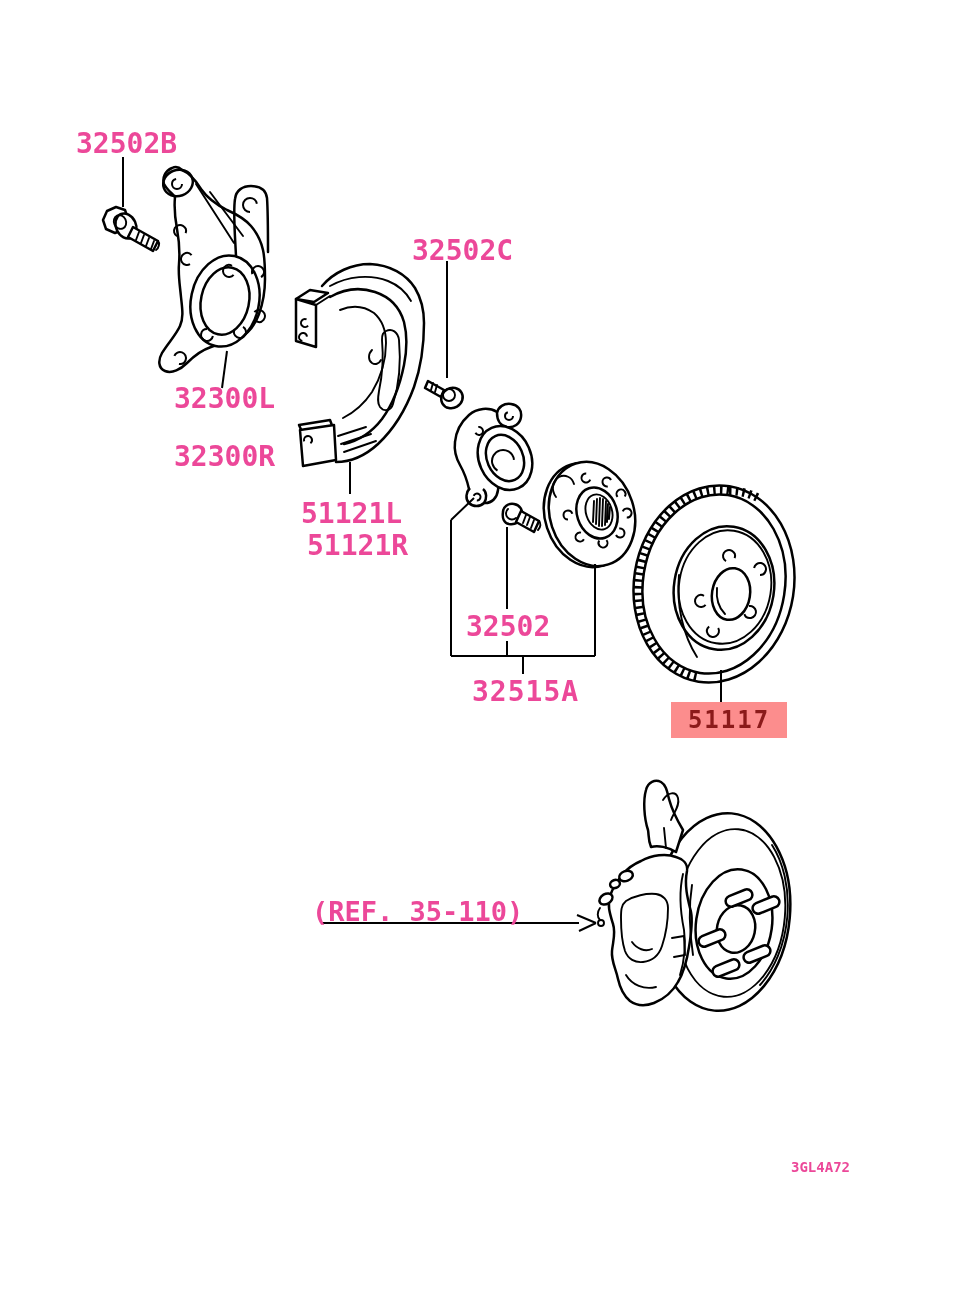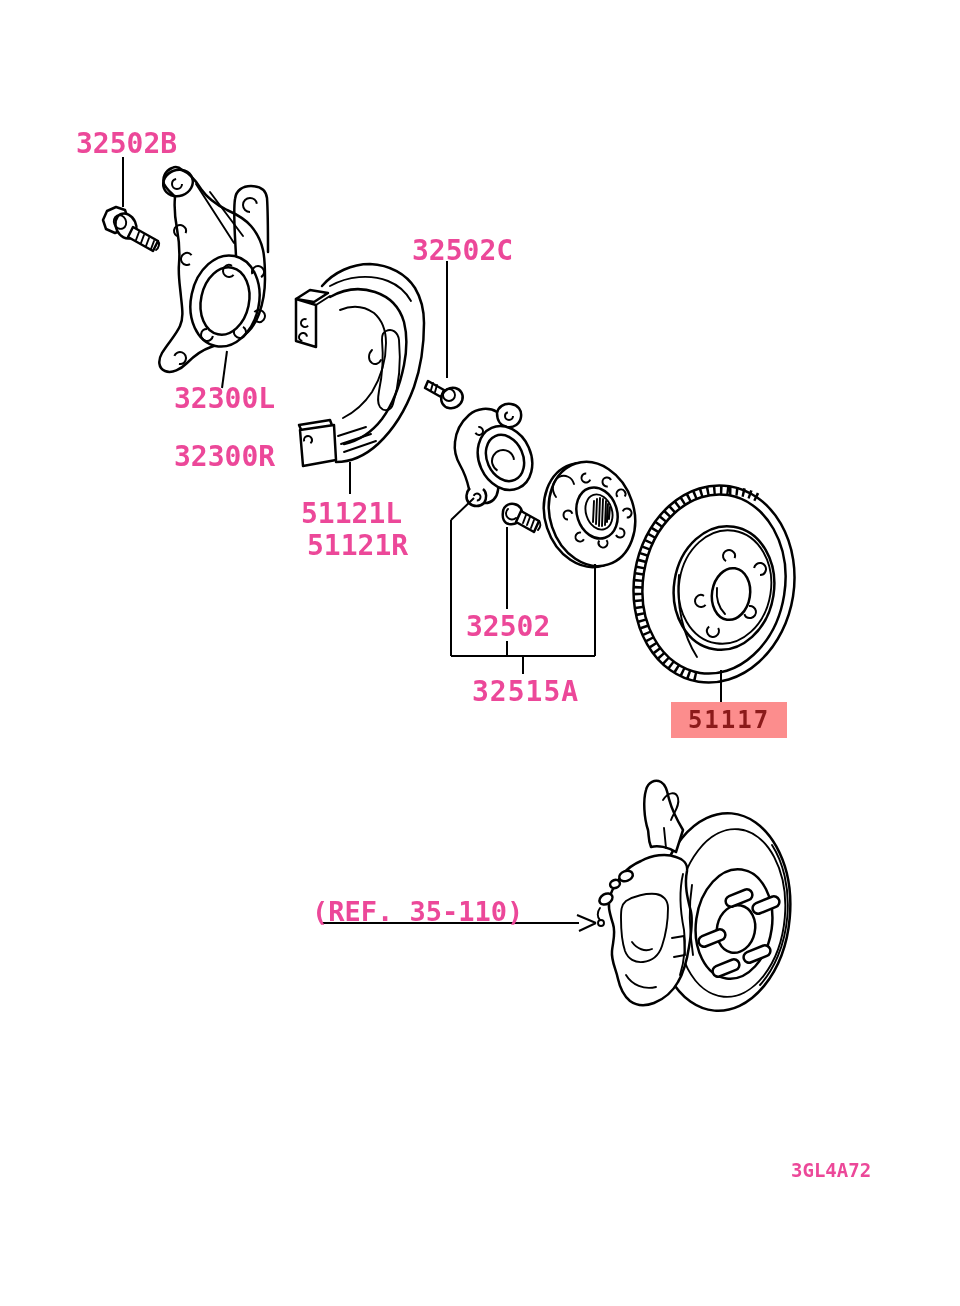--- a/index.html
+++ b/index.html
@@ -8,21 +8,21 @@
   svg.art{position:absolute;left:0;top:0;}
   svg.art *{stroke:var(--line,#000);}
   .ln{fill:none;stroke-width:2.5;stroke-linecap:round;stroke-linejoin:round;}
   .th{fill:none;stroke-width:1.9;stroke-linecap:round;stroke-linejoin:round;}
   .wf{fill:#fff;stroke-width:2.5;stroke-linejoin:round;}
   .ldr{fill:none;stroke-width:2;stroke-linecap:butt;}
   .band{fill:none;stroke-width:8.5;stroke-dasharray:2.5 4.2;}
   .ch{fill:none;stroke-width:2;}
   .plabel{position:absolute;font-weight:700;font-size:28px;line-height:1.1;color:#ec4899;
           white-space:pre;font-family:"DejaVu Sans Mono",monospace;}
-  .plabel.sm{font-size:19px;}
+  .plabel.sm{font-size:14px;}
   .plabel.ref{font-size:27px;}
   .hlbox{position:absolute;left:671px;top:702px;width:116px;height:36px;
          background:var(--highlight-bg,#fc8d8d);color:var(--highlight-fg,#8b1a1a);
          display:flex;align-items:center;justify-content:center;
          font-weight:700;font-size:24px;letter-spacing:2px;
          font-family:"DejaVu Sans Mono",monospace;}
   .footer{position:absolute;left:0;top:1210px;width:960px;height:96px;
           background:var(--footer-bg,#686868);}
   .footer-inner{height:100%;display:flex;justify-content:center;align-items:center;gap:48px;
           transform:scaleX(0.92);color:var(--footer-fg,#fff);

